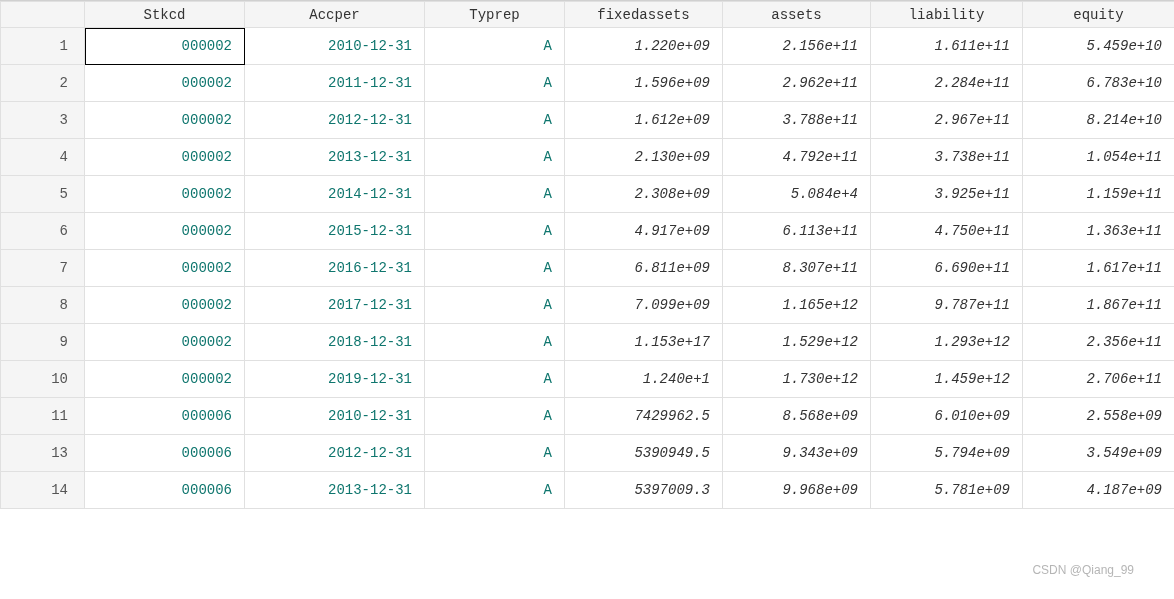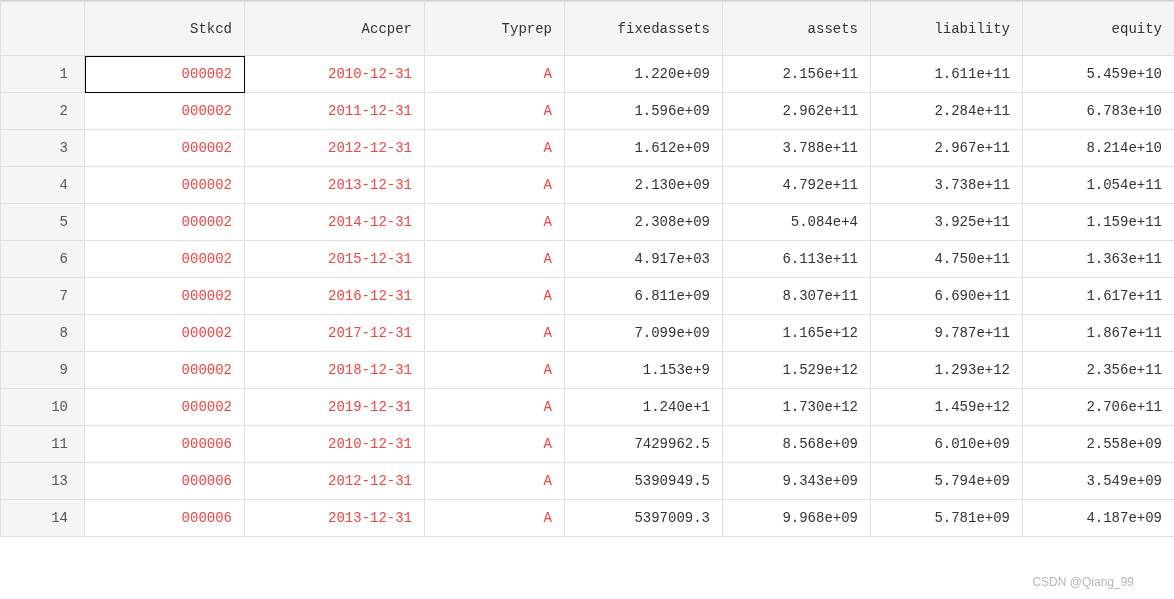--- a/index.html
+++ b/index.html
@@ -25,54 +25,56 @@
       border: 1px solid #e0e0e0;
       height: 37px;
       padding: 0 12px;
       text-align: right;
       vertical-align: middle;
       white-space: nowrap;
     }
     th {
       background: #f5f5f5;
       font-weight: normal;
+      text-align: center;
       color: #333;
-      height: 54px;
+      height: 26px;
     }
     th.rownum-header {
       background: #f5f5f5;
     }
     td.rownum {
       background: #f5f5f5;
       color: #555;
       text-align: right;
       padding-right: 16px;
     }
     td.str {
-      color: #ef4444;
+      color: #0f766e;
     }
     td.num {
       color: #333;
+      font-style: italic;
     }
     col.c-rownum { width: 84px; }
     col.c-stkcd  { width: 160px; }
     col.c-accper { width: 180px; }
     col.c-typrep { width: 140px; }
     col.c-fix    { width: 158px; }
     col.c-assets { width: 148px; }
     col.c-liab   { width: 152px; }
     col.c-equity { width: 152px; }
     tbody tr:first-child td.stkcd-cell {
       outline: 1px solid #000;
       outline-offset: -1px;
     }
     .watermark {
       position: absolute;
       right: 40px;
-      bottom: 10px;
+      bottom: 22px;
       color: rgba(120,120,120,0.55);
       font-family: sans-serif;
       font-size: 12px;
       pointer-events: none;
     }
   </style>
 </head>
 <body>
 
 <table>
@@ -147,21 +149,21 @@
         <td class="num">2.308e+09</td>
         <td class="num">5.084e+4</td>
         <td class="num">3.925e+11</td>
         <td class="num">1.159e+11</td>
       </tr>
       <tr>
         <td class="rownum">6</td>
         <td class="str stkcd-cell">000002</td>
         <td class="str">2015-12-31</td>
         <td class="str">A</td>
-        <td class="num">4.917e+03</td>
+        <td class="num">4.917e+09</td>
         <td class="num">6.113e+11</td>
         <td class="num">4.750e+11</td>
         <td class="num">1.363e+11</td>
       </tr>
       <tr>
         <td class="rownum">7</td>
         <td class="str stkcd-cell">000002</td>
         <td class="str">2016-12-31</td>
         <td class="str">A</td>
         <td class="num">6.811e+09</td>
@@ -177,21 +179,21 @@
         <td class="num">7.099e+09</td>
         <td class="num">1.165e+12</td>
         <td class="num">9.787e+11</td>
         <td class="num">1.867e+11</td>
       </tr>
       <tr>
         <td class="rownum">9</td>
         <td class="str stkcd-cell">000002</td>
         <td class="str">2018-12-31</td>
         <td class="str">A</td>
-        <td class="num">1.153e+9</td>
+        <td class="num">1.153e+17</td>
         <td class="num">1.529e+12</td>
         <td class="num">1.293e+12</td>
         <td class="num">2.356e+11</td>
       </tr>
       <tr>
         <td class="rownum">10</td>
         <td class="str stkcd-cell">000002</td>
         <td class="str">2019-12-31</td>
         <td class="str">A</td>
         <td class="num">1.240e+1</td>

